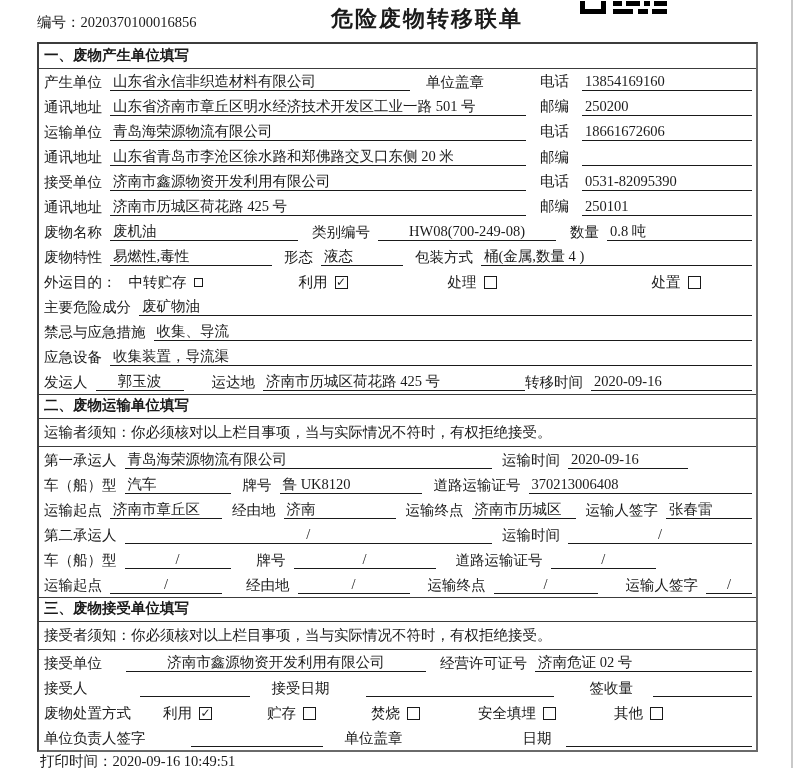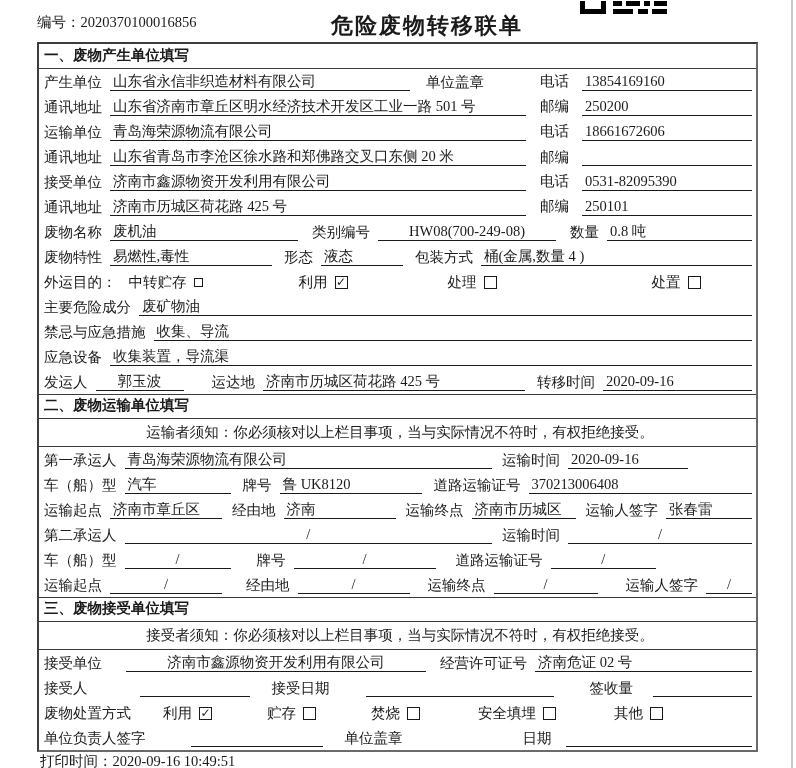--- a/index.html
+++ b/index.html
@@ -7,37 +7,37 @@
   body {
     background:#ffffff;
     font-family:"Liberation Serif","DejaVu Serif",serif;
     color:#1a1a1a;
     position:relative;
     overflow:hidden;
   }
   .page-edge { position:absolute; right:3px; top:0; width:2px; height:768px; background:#c9c9c9; }
   .qr { position:absolute; left:580px; top:0; width:88px; height:13px; }
   .serial { position:absolute; left:37px; top:13px; font-size:14.5px; white-space:nowrap; }
-  .doc-title { position:absolute; left:331px; top:11px; font-size:22px; font-weight:bold; letter-spacing:2px; white-space:nowrap; }
+  .doc-title { position:absolute; left:331px; top:4px; font-size:22px; font-weight:bold; letter-spacing:2px; white-space:nowrap; }
 
   .form-table {
     position:absolute; left:37px; top:42px; width:721px;
     border:2px solid #3c3c3c;
     border-right-color:#6a6a6a; border-bottom-color:#6a6a6a;
     display:flex; flex-direction:column; background:#fff;
   }
   .sec-header {
     height:25px; line-height:23px; padding-left:5px;
     font-weight:bold; font-size:14.5px;
     border-bottom:1px solid #3c3c3c; flex-shrink:0;
   }
   .sec-header.mid { border-top:1px solid #3c3c3c;font-family:Liberation Mono, monospace; }
   .notice {
     height:28px; line-height:26px; padding-left:5px; font-size:14.5px;
-    border-bottom:1px solid #3c3c3c; flex-shrink:0; white-space:nowrap;text-align:center;
+    border-bottom:1px solid #3c3c3c; flex-shrink:0; white-space:nowrap;
   }
   .row {
     height:25px; display:flex; align-items:flex-end;
     padding:0 4px 3px 5px; font-size:14.5px; white-space:nowrap; flex-shrink:0;
   }
   .lbl { flex-shrink:0; line-height:17px; }
   .u {
     border-bottom:1px solid #1a1a1a; margin-left:8px; padding:0 3px;
     min-height:17px; line-height:17px; flex-shrink:0; overflow:hidden;
   }
@@ -205,21 +205,21 @@
   <div class="row">
     <span class="lbl">应急设备</span>
     <span class="u grow">收集装置，导流渠</span>
   </div>
 
   <div class="row">
     <span class="lbl">发运人</span>
     <span class="u c" style="width:88px">郭玉波</span>
     <span class="lbl" style="margin-left:28px">运达地</span>
     <span class="u" style="width:262px">济南市历城区荷花路 425 号</span>
-    <span class="lbl" style="margin-left:12px">转移时间</span>
+    <span class="lbl" style="">转移时间</span>
     <span class="u grow">2020-09-16</span>
   </div>
 
   <div class="sec-header mid">二、废物运输单位填写</div>
   <div class="notice">运输者须知：你必须核对以上栏目事项，当与实际情况不符时，有权拒绝接受。</div>
 
   <div class="row">
     <div class="lcol">
       <span class="lbl">第一承运人</span>
       <span class="u grow" style="margin-right:10px">青岛海荣源物流有限公司</span>

